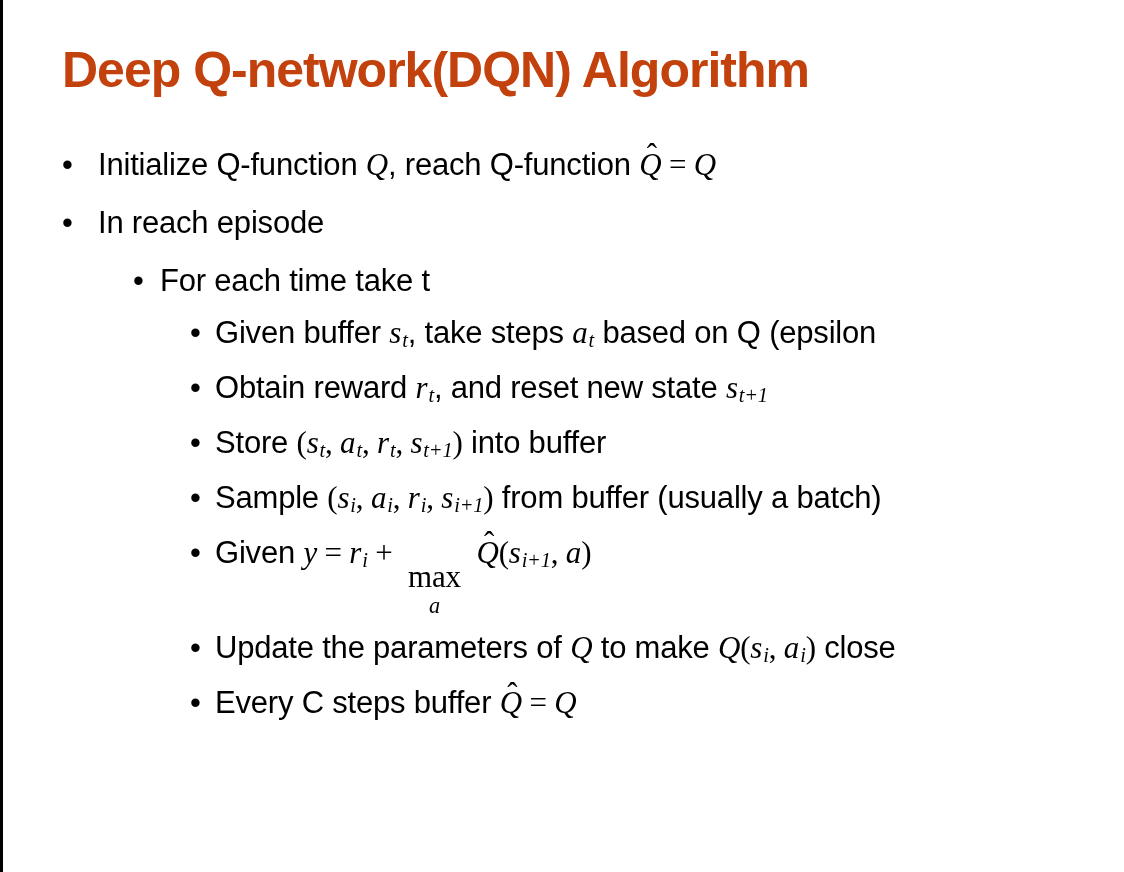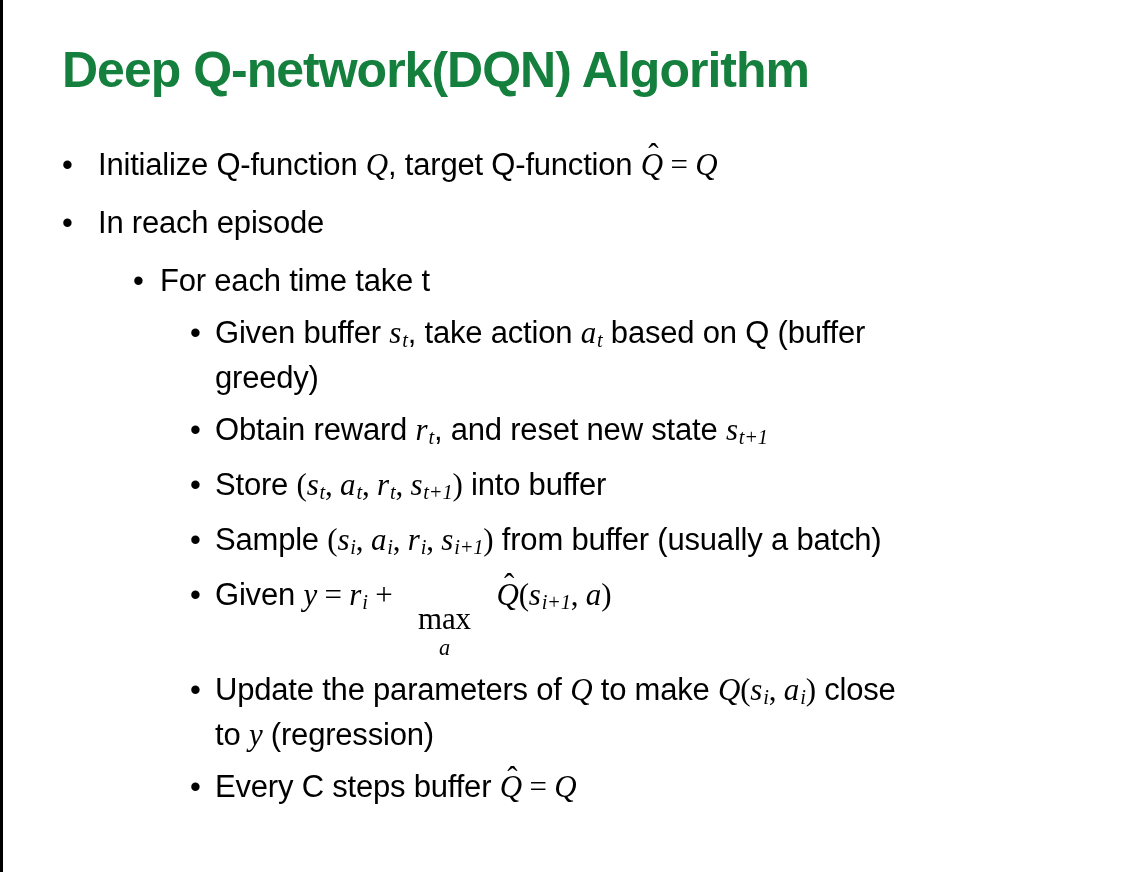--- a/index.html
+++ b/index.html
@@ -8,21 +8,21 @@
     background:#ffffff;color:#000000;
     font-family:"Liberation Sans","DejaVu Sans",sans-serif;
   }
   .frame{
     box-sizing:border-box;width:1124px;height:872px;
     border-left:3px solid #000;
     padding:42px 30px 0 59px;
   }
   .title{
     font-size:50px;line-height:1.15;font-weight:bold;
-    letter-spacing:-1px;margin:0 0 44px 0;color:#15803d;
+    letter-spacing:-1px;margin:0 0 44px 0;color:#c2410c;
   }
   .bullets{font-size:31px;line-height:42px;letter-spacing:-0.2px;}
   .bullet{display:flex;margin-bottom:10px;}
   .bullet.l1{margin-left:0;margin-bottom:16px;}
   .bullet.l2{margin-left:71px;}
   .bullet.l3{margin-left:128px;}
   .dot{flex:0 0 auto;display:inline-block;}
   .l1 > .dot{width:36px;}
   .l2 > .dot{width:27px;}
   .l3 > .dot{width:25px;}
@@ -48,40 +48,39 @@
 </style>
 </head>
 <body style="background: rgb(255, 255, 255); color: rgb(0, 0, 0);">
 
 <div class="frame" style="border-left-color: rgb(0, 0, 0);">
   <h1 class="title">Deep Q-network(DQN) Algorithm</h1>
   <div class="bullets" id="bullet-list">
       <div class="bullet l1">
         <span class="dot">•</span>
         <div class="content">
-          <div class="line"><span class="t">Initialize Q-function </span><span class="mvar">Q</span><span class="t">, target Q-function </span><span class="hatwrap"><span class="hatmark">ˆ</span><span class="mvar">Q</span></span><span class="mt"> = </span><span class="mvar">Q</span></div>
+          <div class="line"><span class="t">Initialize Q-function </span><span class="mvar">Q</span><span class="t">, reach Q-function </span><span class="hatwrap"><span class="hatmark">ˆ</span><span class="mvar">Q</span></span><span class="mt"> = </span><span class="mvar">Q</span></div>
         </div>
       </div>
       <div class="bullet l1">
         <span class="dot">•</span>
         <div class="content">
           <div class="line"><span class="t">In reach episode</span></div>
         </div>
       </div>
       <div class="bullet l2">
         <span class="dot">•</span>
         <div class="content">
           <div class="line"><span class="t">For each time take t</span></div>
         </div>
       </div>
       <div class="bullet l3">
         <span class="dot">•</span>
         <div class="content">
-          <div class="line"><span class="t">Given buffer </span><span class="vargroup"><span class="mvar">s</span><span class="msub">t</span></span><span class="t">, take action </span><span class="vargroup"><span class="mvar">a</span><span class="msub">t</span></span><span class="t"> based on Q (buffer</span></div>
-          <div class="line"><span class="t">greedy)</span></div>
+          <div class="line"><span class="t">Given buffer </span><span class="vargroup"><span class="mvar">s</span><span class="msub">t</span></span><span class="t">, take steps </span><span class="vargroup"><span class="mvar">a</span><span class="msub">t</span></span><span class="t"> based on Q (epsilon</span></div>
         </div>
       </div>
       <div class="bullet l3">
         <span class="dot">•</span>
         <div class="content">
           <div class="line"><span class="t">Obtain reward </span><span class="vargroup"><span class="mvar">r</span><span class="msub">t</span></span><span class="t">, and reset new state </span><span class="vargroup"><span class="mvar">s</span><span class="msub">t+1</span></span></div>
         </div>
       </div>
       <div class="bullet l3">
         <span class="dot">•</span>
@@ -91,31 +90,30 @@
       </div>
       <div class="bullet l3">
         <span class="dot">•</span>
         <div class="content">
           <div class="line"><span class="t">Sample </span><span class="mt">(</span><span class="vargroup"><span class="mvar">s</span><span class="msub">i</span></span><span class="mt">, </span><span class="vargroup"><span class="mvar">a</span><span class="msub">i</span></span><span class="mt">, </span><span class="vargroup"><span class="mvar">r</span><span class="msub">i</span></span><span class="mt">, </span><span class="vargroup"><span class="mvar">s</span><span class="msub">i+1</span></span><span class="mt">)</span><span class="t"> from buffer (usually a batch)</span></div>
         </div>
       </div>
       <div class="bullet l3">
         <span class="dot">•</span>
         <div class="content">
-          <div class="line"><span class="t">Given </span><span class="mvar">y</span><span class="mt"> = </span><span class="vargroup"><span class="mvar">r</span><span class="msub">i</span></span><span class="mt"> + </span><span class="mnderop" style="display: inline-flex; flex-direction: column; align-items: center; vertical-align: -0.78em; line-height: 1; margin: 0px 18px;">
+          <div class="line"><span class="t">Given </span><span class="mvar">y</span><span class="mt"> = </span><span class="vargroup"><span class="mvar">r</span><span class="msub">i</span></span><span class="mt"> + </span><span class="mnderop" style="display: inline-flex; flex-direction: column; align-items: center; vertical-align: -0.78em; line-height: 1; margin: 0px 8px;">
               <span class="mop">max</span>
               <span class="munder">a</span>
             </span><span class="mt"> </span><span class="hatwrap"><span class="hatmark">ˆ</span><span class="mvar">Q</span></span><span class="mt">(</span><span class="vargroup"><span class="mvar">s</span><span class="msub">i+1</span></span><span class="mt">, </span><span class="mvar">a</span><span class="mt">)</span></div>
         </div>
       </div>
       <div class="bullet l3">
         <span class="dot">•</span>
         <div class="content">
           <div class="line"><span class="t">Update the parameters of </span><span class="mvar">Q</span><span class="t"> to make </span><span class="mvar">Q</span><span class="mt">(</span><span class="vargroup"><span class="mvar">s</span><span class="msub">i</span></span><span class="mt">, </span><span class="vargroup"><span class="mvar">a</span><span class="msub">i</span></span><span class="mt">)</span><span class="t"> close</span></div>
-          <div class="line"><span class="t">to </span><span class="mvar">y</span><span class="t"> (regression)</span></div>
         </div>
       </div>
       <div class="bullet l3">
         <span class="dot">•</span>
         <div class="content">
           <div class="line"><span class="t">Every C steps buffer </span><span class="hatwrap"><span class="hatmark">ˆ</span><span class="mvar">Q</span></span><span class="mt"> = </span><span class="mvar">Q</span></div>
         </div>
       </div>
     </div>
 </div>

